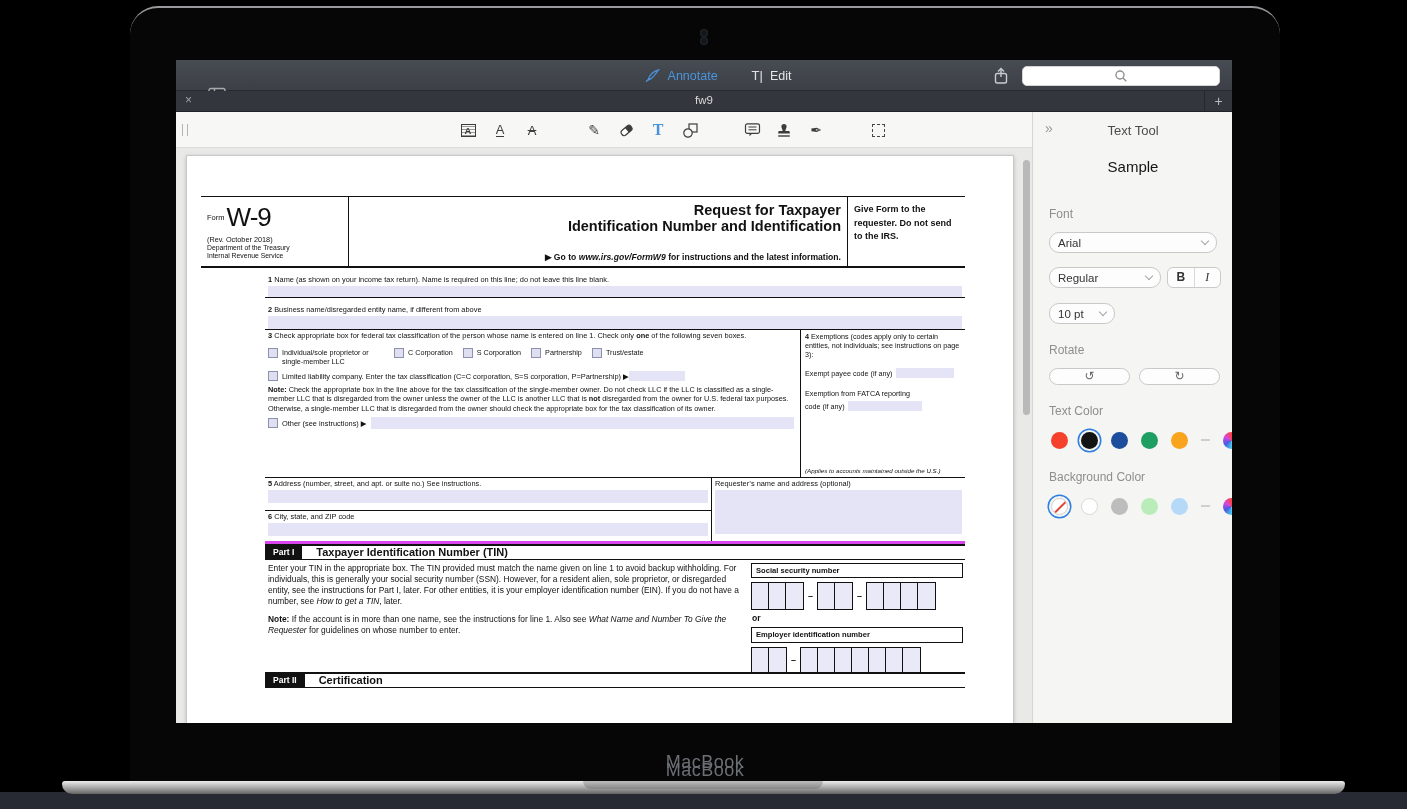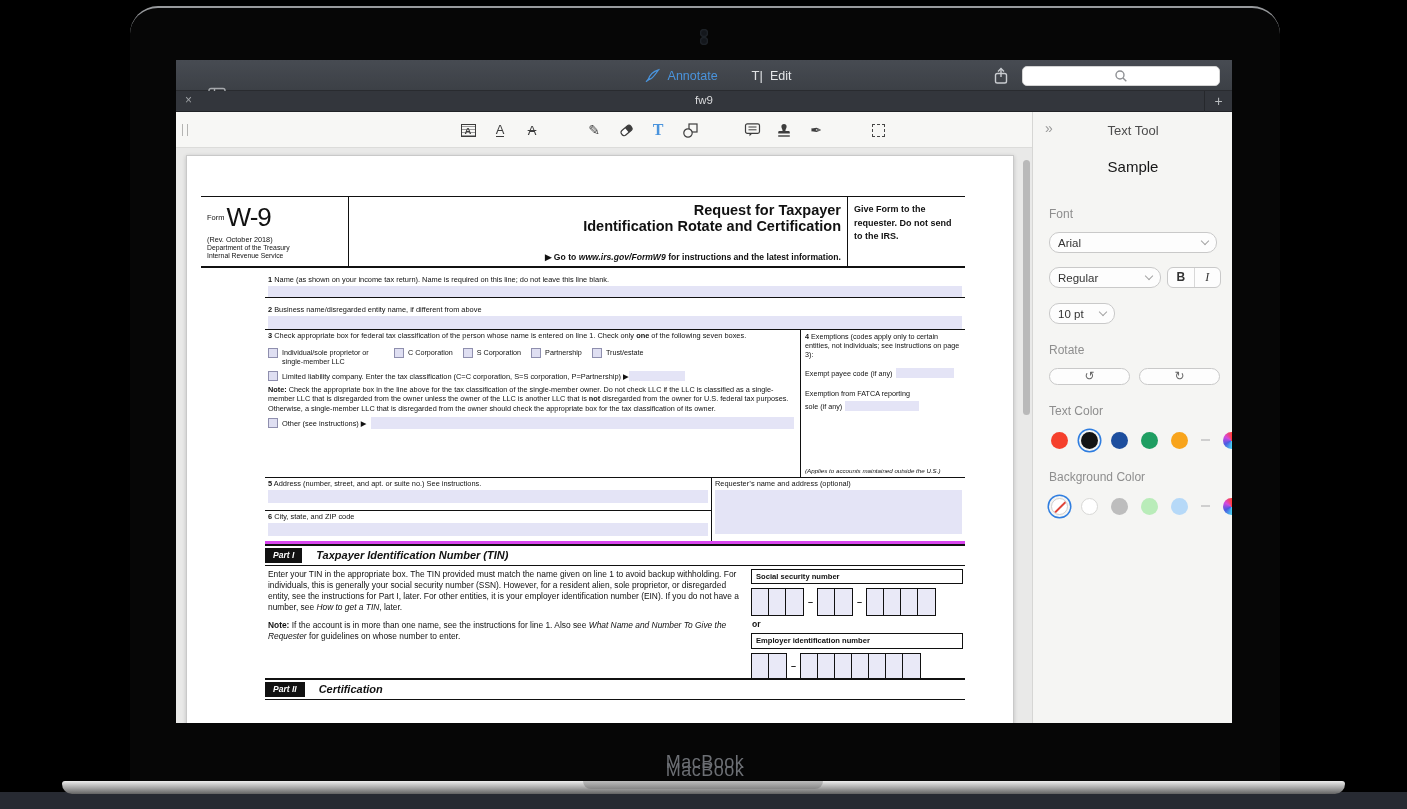--- a/index.html
+++ b/index.html
@@ -136,21 +136,21 @@
   .otherrow .grow { flex:1; height:12px; background:#e4e4f6; margin-left:4px; }
   .exempt-field { width:58px; margin-left:3px; }
   .fatca-field { width:74px; margin-left:3px; }
   .applies { position:absolute; left:4px; bottom:2px; font-style:italic; font-size:6.2px; }
   .r56 { display:flex; padding:0; height:66px; border-bottom:3px solid #d946ef; overflow:hidden; }
   .r56-l { width:446px; }
   .r56-l .sub { height:33px; padding:1px 3px; }
   .r56-l .sub:first-child { border-bottom:1px solid #111; }
   .r56-r { width:254px; border-left:1px solid #111; padding:1px 3px; }
   .req-field { background:#e4e4f6; height:44px; margin-top:2px; }
-  .partbar { border-top:2px solid #111; border-bottom:1px solid #111; height:22px; display:flex; align-items:center;font-style:italic; }
+  .partbar { border-top:2px solid #111; border-bottom:1px solid #111; height:16px; display:flex; align-items:center; }
   .partchip { background:#111; color:#fff; font-weight:bold; font-size:8.5px; padding:1.5px 8px 2.5px; margin-right:14px; }
   .parttitle { font-weight:bold; font-size:11px; }
   .p1body { display:flex; height:112px; padding:3px 0 0 3px; overflow:hidden; }
   .p1text { flex:1; padding-right:10px; font-size:8.4px; line-height:1.32; }
   .p1text .np { margin-top:7px; }
   .tincol { width:214px; padding-right:2px; }
   .tinlabel { border:1px solid #111; font-weight:bold; font-size:7.6px; padding:2px 4px; background:#fff; }
   .cellrow { display:flex; align-items:center; margin-top:4px; }
   .cellgrp { display:flex; border:1px solid #111; }
   .cell { width:17px; height:26px; background:#e9e9f7; border-right:1px solid #111; }
@@ -319,21 +319,21 @@
               <div class="hdr-l">
                 <span class="fw">Form</span>
                 <span class="w9num">W-9</span>
                 <div class="rev">(Rev. October 2018)</div>
                 <div class="dept">Department of the Treasury</div>
                 <div class="dept">Internal Revenue Service</div>
               </div>
               <div class="hdr-c">
                 <div class="hdr-title">
                   <div>Request for Taxpayer</div>
-                  <div>Identification Rotate and Certification</div>
+                  <div>Identification Number and Identification</div>
                 </div>
                 <div class="hdr-goto"><span>▶ Go to </span><i>www.irs.gov/FormW9</i><span> for instructions and the latest information.</span></div>
               </div>
               <div class="hdr-r">Give Form to the requester. Do not send to the IRS.</div>
             </div>
 
             <div class="rows">
 
               <div class="frow r1">
                 <b>1</b> <span>Name (as shown on your income tax return). Name is required on this line; do not leave this line blank.</span>
@@ -378,21 +378,21 @@
                   <div class="otherrow">
                     <span class="cb"></span>
                     <span>Other (see instructions) ▶</span>
                     <span class="grow"></span>
                   </div>
                 </div>
                 <div class="r34-r">
                   <div><b>4</b> <span>Exemptions (codes apply only to certain entities, not individuals; see instructions on page 3):</span></div>
                   <div style="margin-top:9px"><span>Exempt payee code (if any)</span><span class="inlinefield exempt-field"></span></div>
                   <div style="margin-top:11px">Exemption from FATCA reporting</div>
-                  <div style="margin-top:3px"><span>sole (if any)</span><span class="inlinefield fatca-field"></span></div>
+                  <div style="margin-top:3px"><span>code (if any)</span><span class="inlinefield fatca-field"></span></div>
                   <div class="applies">(Applies to accounts maintained outside the U.S.)</div>
                 </div>
               </div>
 
               <div class="r56">
                 <div class="r56-l">
                   <div class="sub">
                     <b>5</b> <span>Address (number, street, and apt. or suite no.) See instructions.</span>
                     <div class="ffield"></div>
                   </div>

